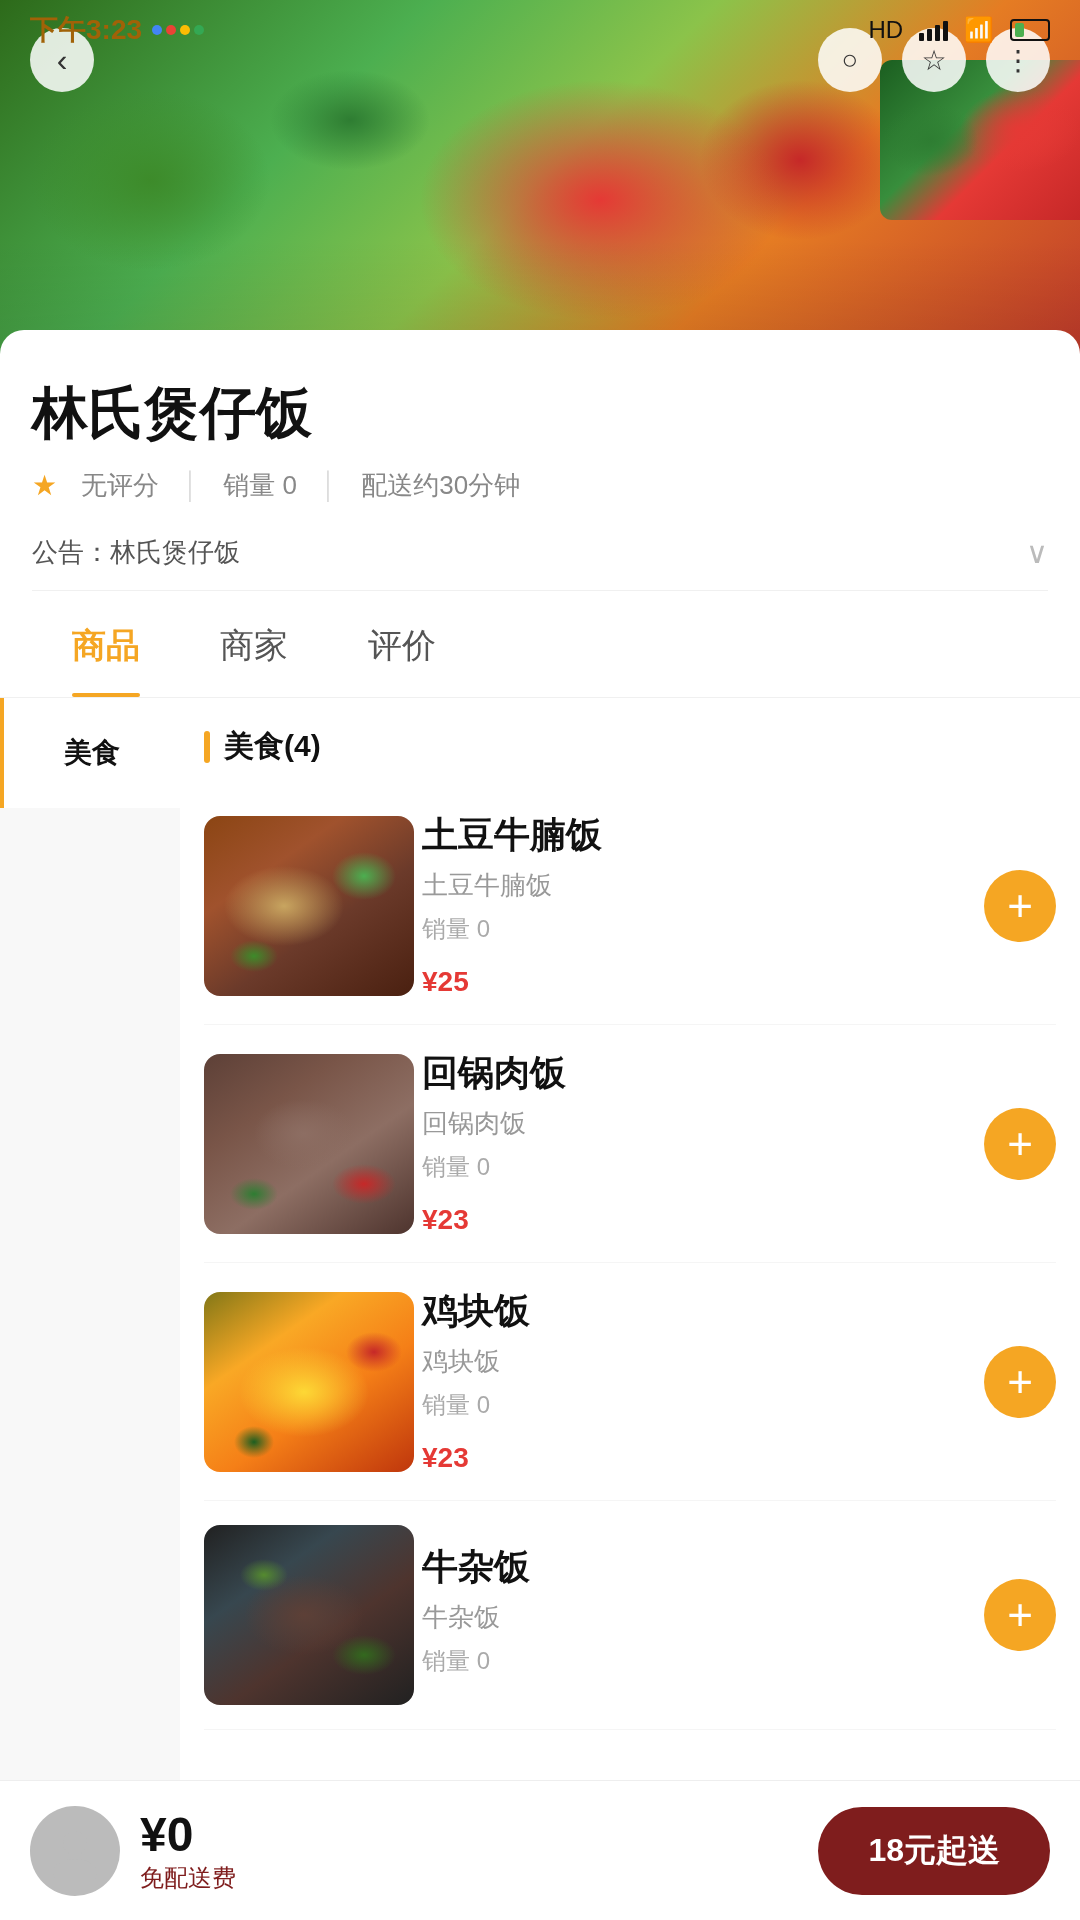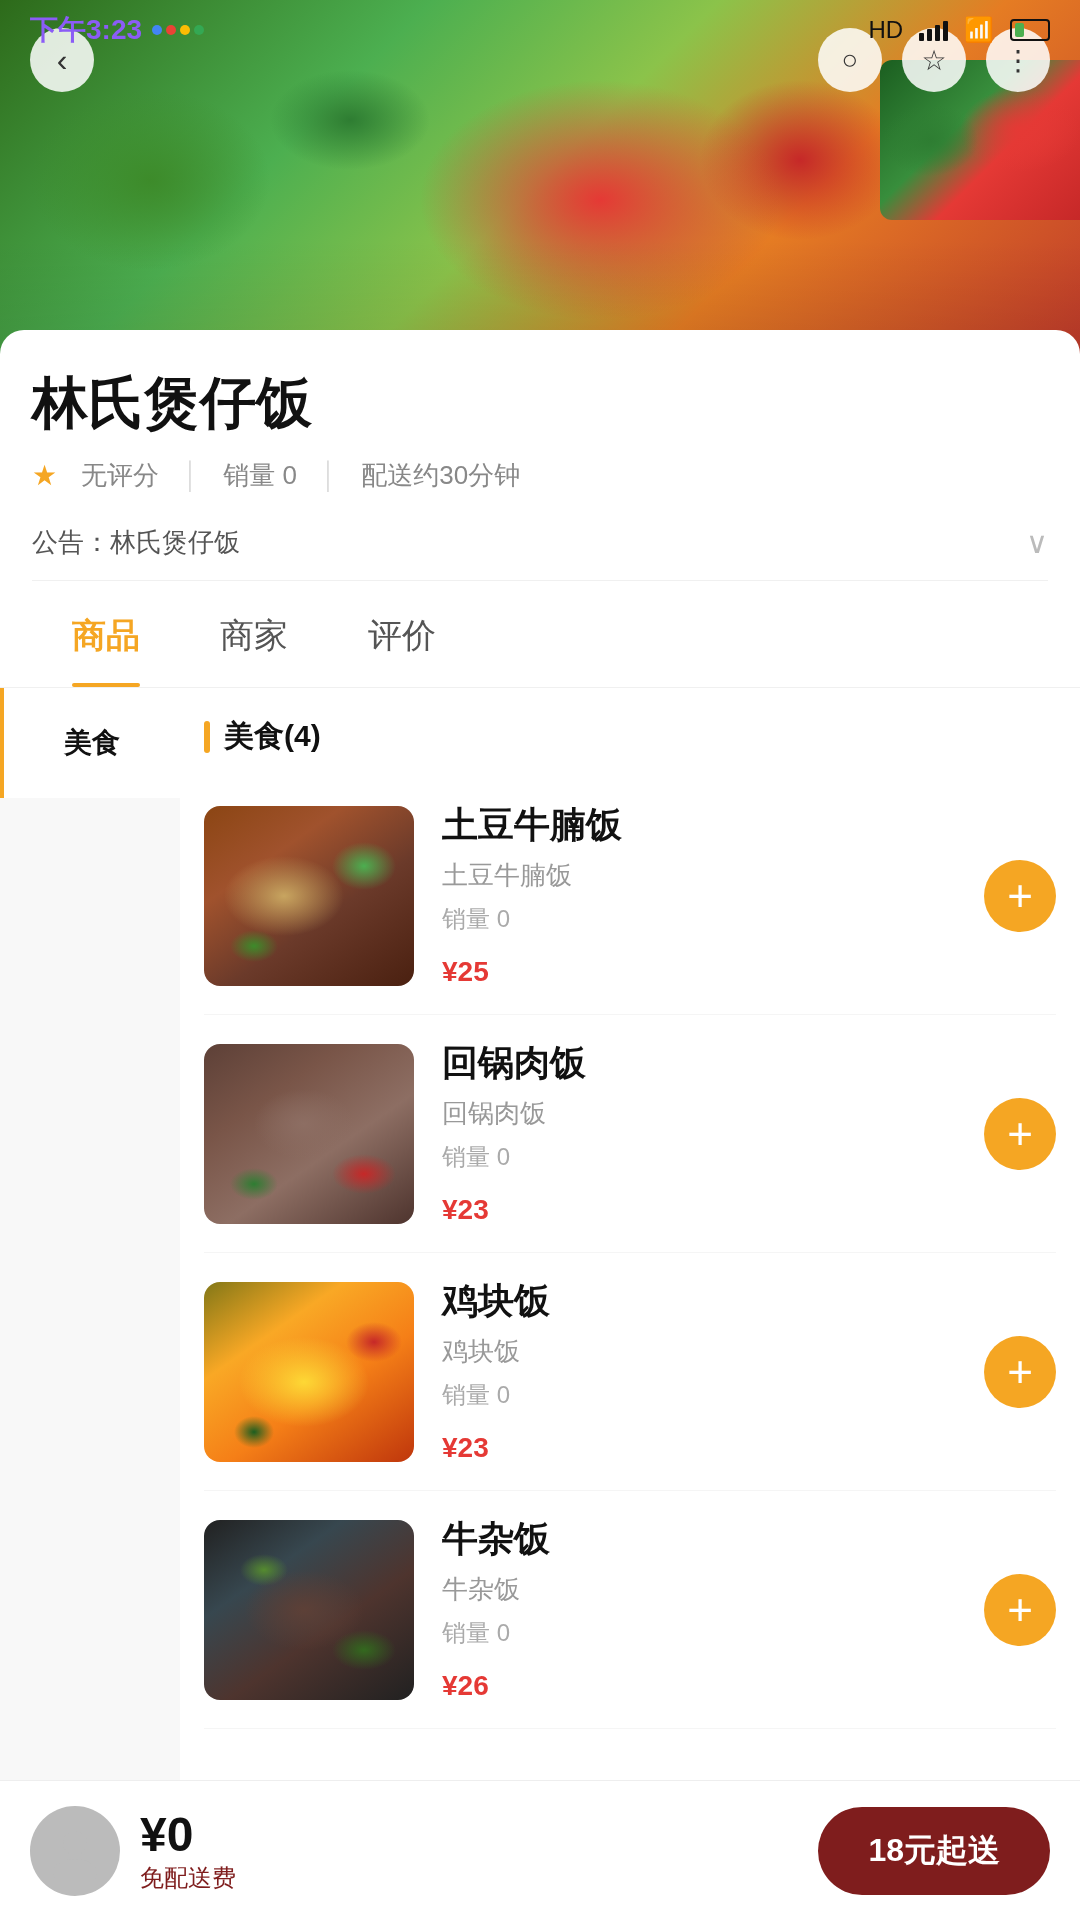--- a/index.html
+++ b/index.html
@@ -20,21 +20,21 @@
       height: 60px;
       display: flex;
       align-items: center;
       justify-content: space-between;
       padding: 0 30px;
       z-index: 100;
     }
     .status-time {
       font-size: 28px;
       font-weight: 600;
-      color: #8b5cf6;
+      color: #a16207;
     }
     .status-icons {
       display: flex;
       align-items: center;
       gap: 16px;
     }
     .status-icon-item {
       font-size: 24px;
       color: #111;
     }
@@ -115,21 +115,21 @@
       cursor: pointer;
     }
 
     
     .info-card {
       background: #fff;
       border-radius: 24px 24px 0 0;
       margin-top: -30px;
       position: relative;
       z-index: 10;
-      padding: 36px 32px 0;
+      padding: 46px 32px 0;
     }
 
     .restaurant-name {
       font-size: 56px;
       font-weight: 700;
       color: #111;
       margin-bottom: 16px;
     }
 
     .meta-row {
@@ -229,21 +229,21 @@
       background: #f5a623;
       margin-right: 14px;
       border-radius: 3px;
     }
 
     .product-item {
       display: flex;
       align-items: center;
       padding: 24px 0;
       border-bottom: 1px solid #f5f5f5;
-      gap: 28px;
+      gap: 8px;
     }
     .product-image {
       width: 210px;
       height: 180px;
       border-radius: 16px;
       flex-shrink: 0;
       overflow: hidden;
       position: relative;
     }
 
@@ -564,23 +564,20 @@
       </div>
       <div class="add-btn">+</div>
     </div>
 
     <div class="product-item">
       <div class="product-image food-beef"></div>
       <div class="product-info">
         <div class="product-title">牛杂饭</div>
         <div class="product-desc">牛杂饭</div>
         <div class="product-sales">销量 0</div>
-        <div class="product-price">
-          <span>¥</span><span>26</span>
-        </div>
       </div>
       <div class="add-btn">+</div>
     </div>
 
     <div style="height: 160px;"></div>
   </div>
 </div>
 
 <div class="bottom-bar">
   <div class="cart-avatar">

